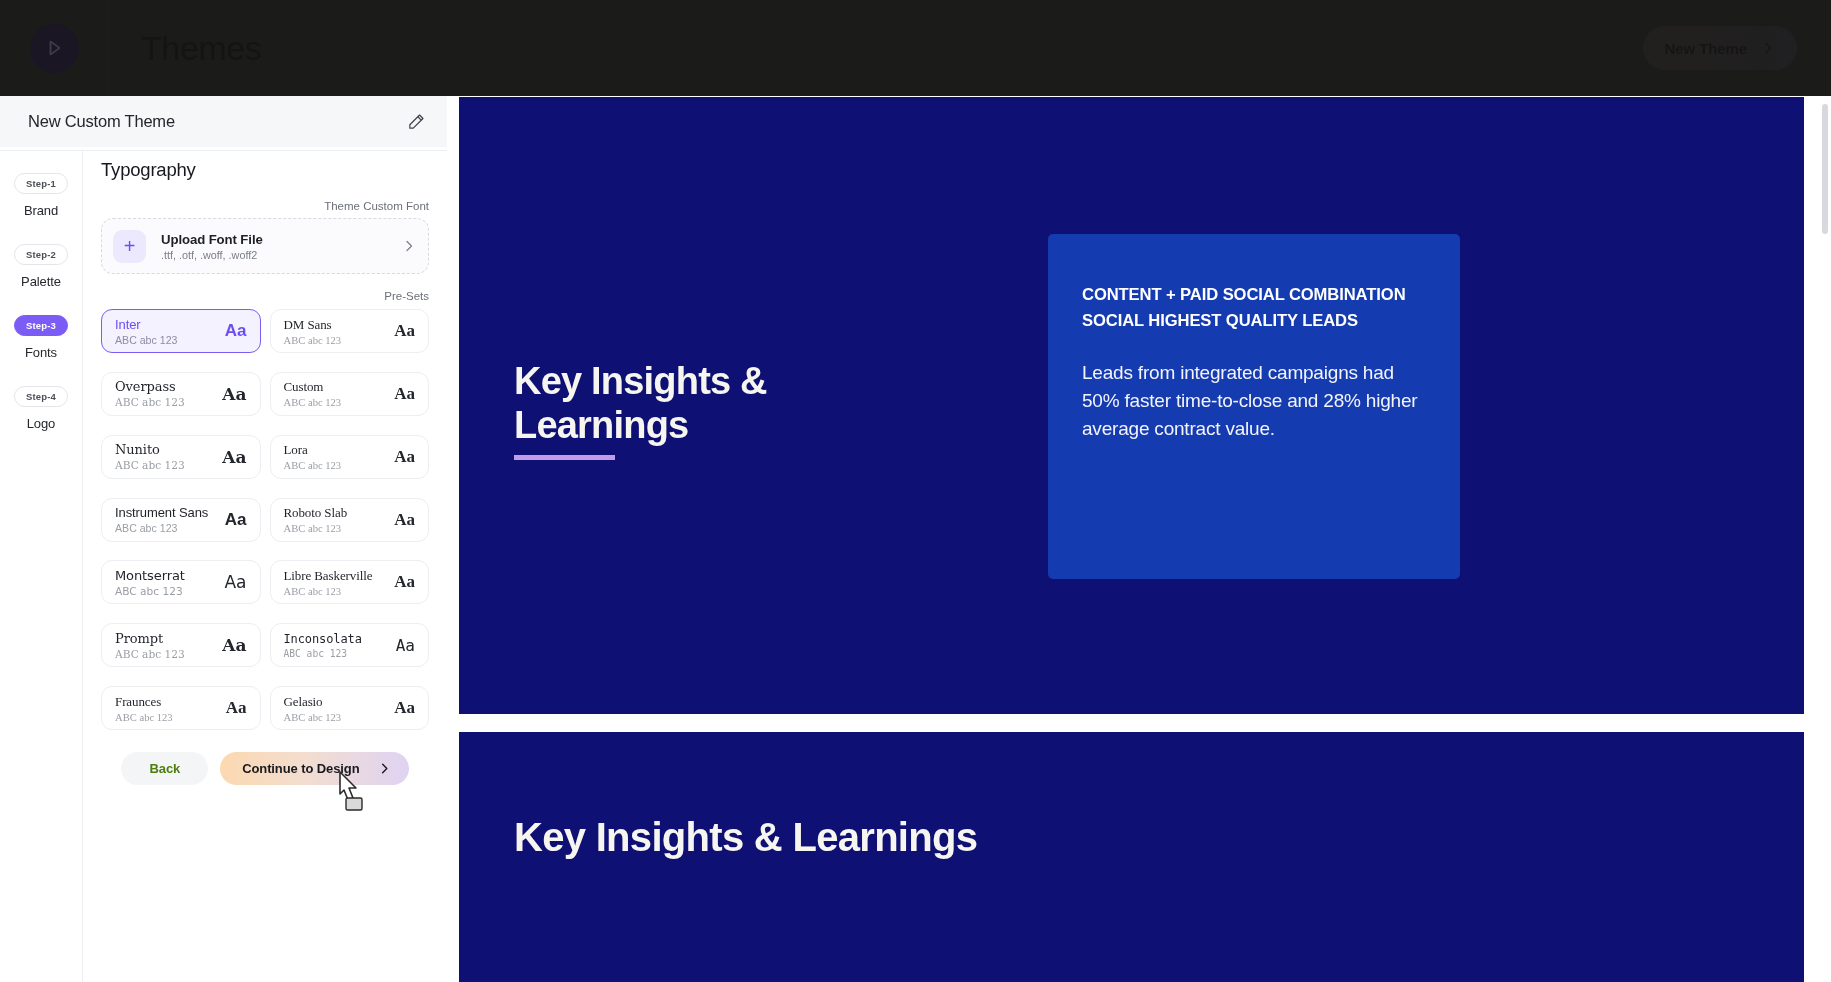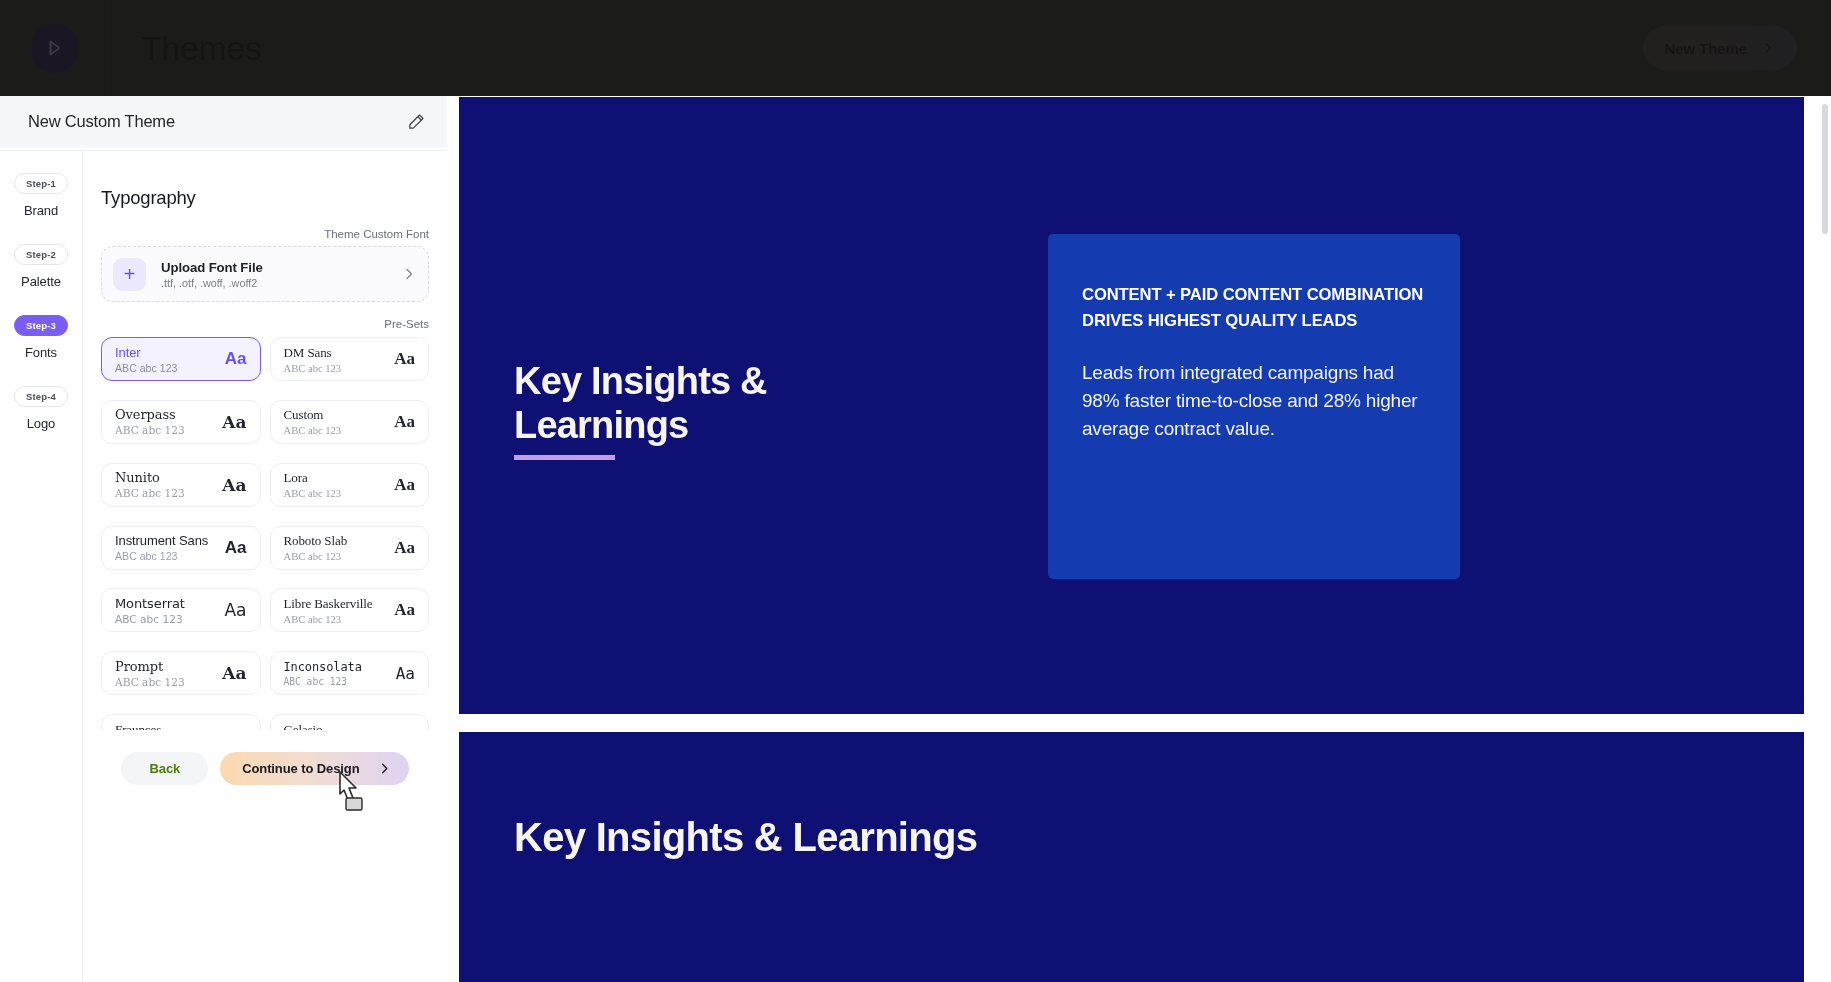--- a/index.html
+++ b/index.html
@@ -102,21 +102,21 @@
   
   .panel {
     position: absolute; top: 150px; left: 83px;
     width: 364px; height: 832px;
     background: #ffffff;
     border-top: 1px solid #eceef1;
     overflow: hidden;
   }
   .panel-inner { position: relative; width: 364px; height: 600px; padding: 0 18px; }
   .panel-title {
-    margin-top: 36px; margin-left: 0;
+    margin-top: 8px; margin-left: 0;
     font-size: 18.5px; font-weight: 400; letter-spacing: -0.2px; color: #16181d;
   }
   .section-caption {
     text-align: right;
     font-size: 11.5px; color: #6c7078;
     margin-top: 19px; margin-bottom: 6px;
   }
 
   .upload-box {
     height: 56px;
@@ -497,22 +497,22 @@
     </button>
   </div>
 
   <div class="preview">
 
     <div class="slide slide-1">
       <div class="slide-h1">Key Insights &amp;
 Learnings</div>
       <div class="slide-rule"></div>
       <div class="stat-card">
-        <div class="stat-kicker">CONTENT + PAID CONTENT COMBINATION DRIVES HIGHEST QUALITY LEADS</div>
-        <div class="stat-body">Leads from integrated campaigns had 98% faster time-to-close and 28% higher average contract value.</div>
+        <div class="stat-kicker">CONTENT + PAID SOCIAL COMBINATION SOCIAL HIGHEST QUALITY LEADS</div>
+        <div class="stat-body">Leads from integrated campaigns had 50% faster time-to-close and 28% higher average contract value.</div>
       </div>
     </div>
 
     <div class="slide slide-2">
       <div class="slide-2-h1">Key Insights &amp; Learnings</div>
     </div>
   </div>
 
   <div class="pv-scroll-track"></div>
   <div class="pv-scroll-thumb"></div>

